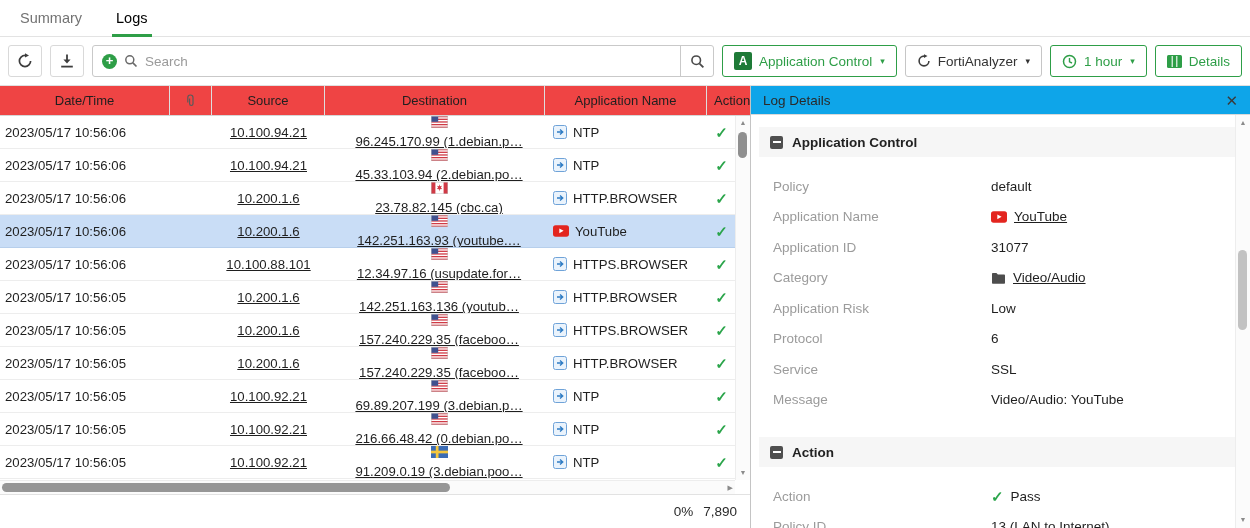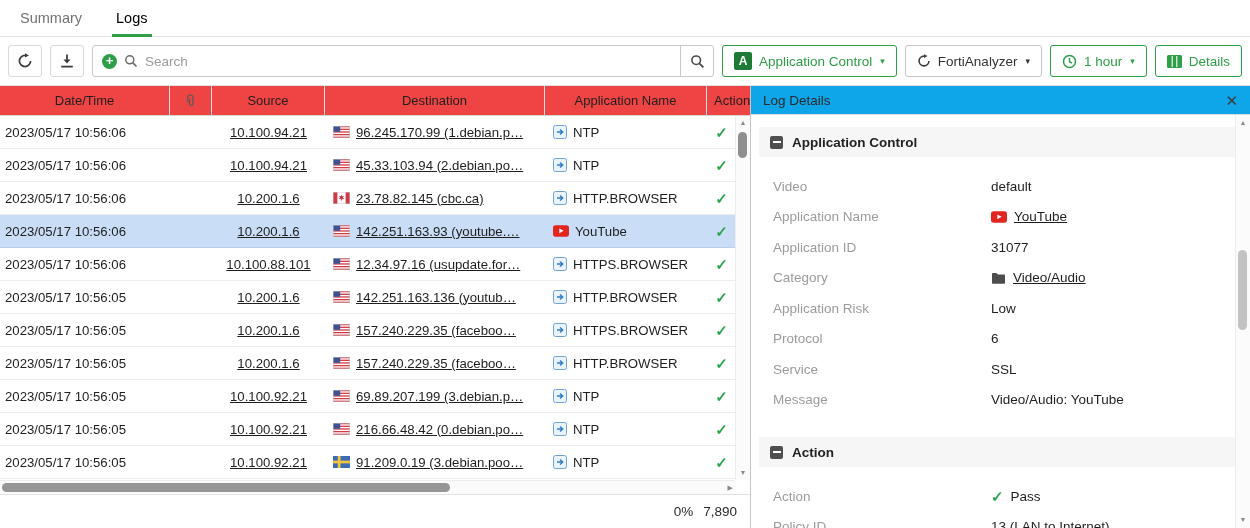--- a/index.html
+++ b/index.html
@@ -65,21 +65,21 @@
   .hc.cact { justify-content:flex-start; padding-left:7px; border-right:0; }
 
   .tbody { height:366px; overflow:hidden; }
   .trow { height:32px; display:flex; border-bottom:1px solid #ededed; background:#fff;
           cursor:pointer; }
   .trow.selected { background:#c9ddf6; border-bottom-color:#b7cfec; }
   .c { display:flex; align-items:center; font-size:13.2px; color:#1f1f1f;
        box-sizing:border-box; overflow:hidden; white-space:nowrap; flex:none; }
   .c.cdt  { padding-left:5px; }
   .c.csrc { justify-content:center; }
-  .c.cdst { padding-left:8px; gap:6px; }
+  .c.cdst { padding-left:8px; gap:6px;flex-direction:column; }
   .c.capp { padding-left:8px; gap:6px; }
   .c.cact { justify-content:center; padding-right:14px; }
   .u { text-decoration:underline; }
   .check { color:#2ba54b; font-weight:700; font-size:15px; line-height:1; }
   .flag, .app-ic { flex:none; display:block; }
 
   
   .vscroll { position:absolute; top:30px; right:0; width:15px; height:364px;
              background:#fbfbfb; border-left:1px solid #ededed; box-sizing:border-box;
              cursor:pointer; }
@@ -581,21 +581,21 @@
         <span class="close-x">✕</span>
       </div>
       <div class="panel-body">
           <div class="section">
             <div class="section-bar">
               <span class="minus-box"></span>
               <span>Application Control</span>
             </div>
             <div class="fields">
               <div class="frow">
-                <div class="f-label">Video</div>
+                <div class="f-label">Policy</div>
                 <div class="f-value">
                   <span>default</span>
                 </div>
               </div>
               <div class="frow">
                 <div class="f-label">Application Name</div>
                 <div class="f-value">
                   <svg class="app-ic" width="16" height="12" viewBox="0 0 16 12">
                     <rect width="16" height="11.4" y="0.3" rx="2.6" fill="#e3251f"></rect>
                     <path d="M6.3 3.4 10.6 5.85 6.3 8.3Z" fill="#fff"></path>

